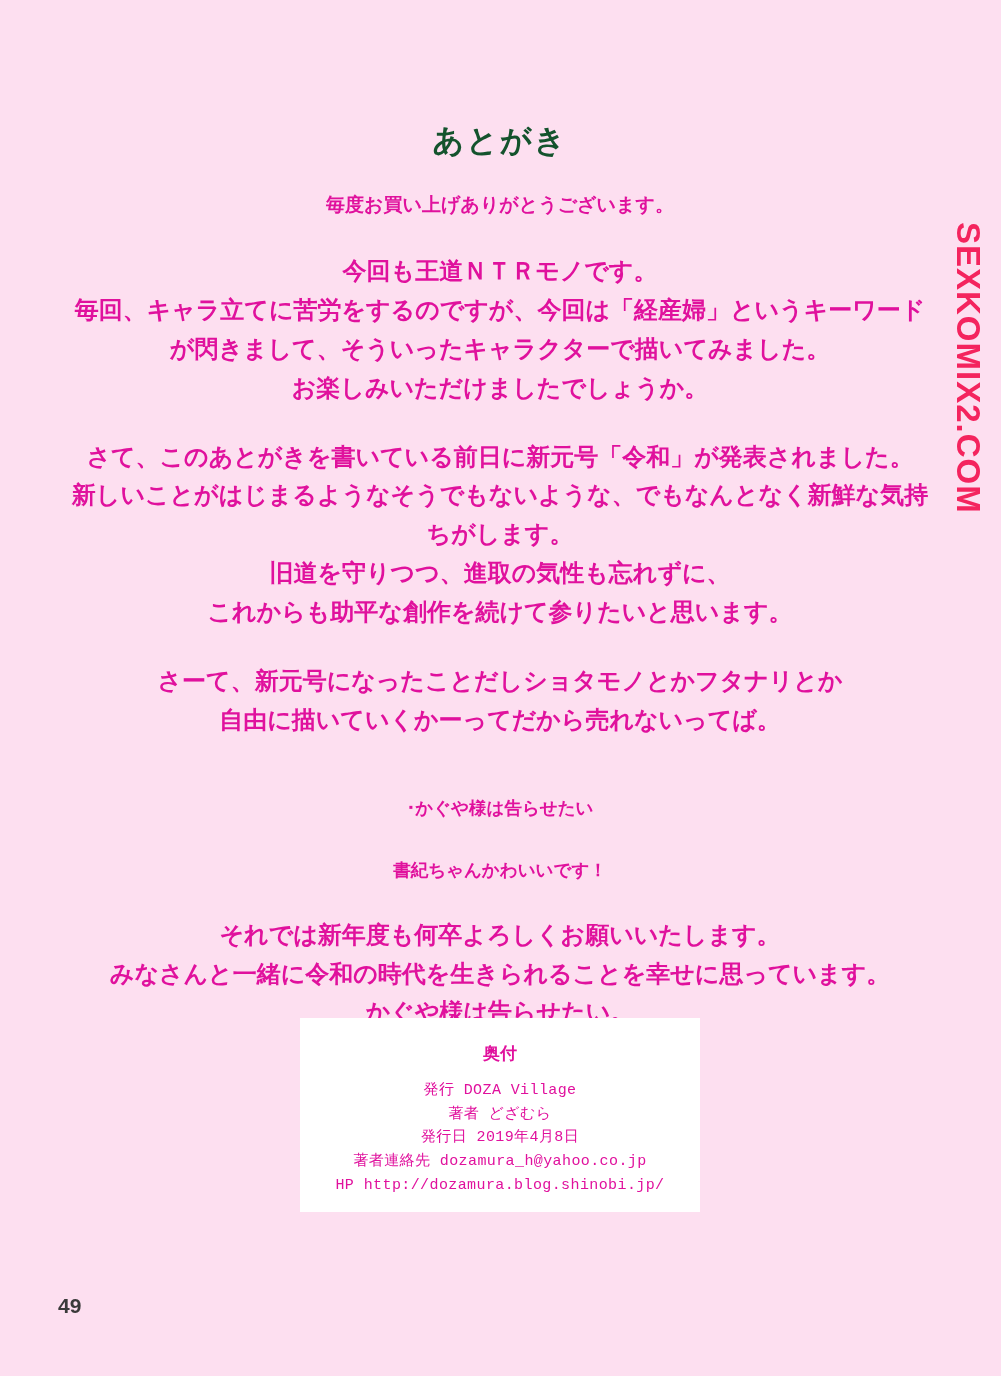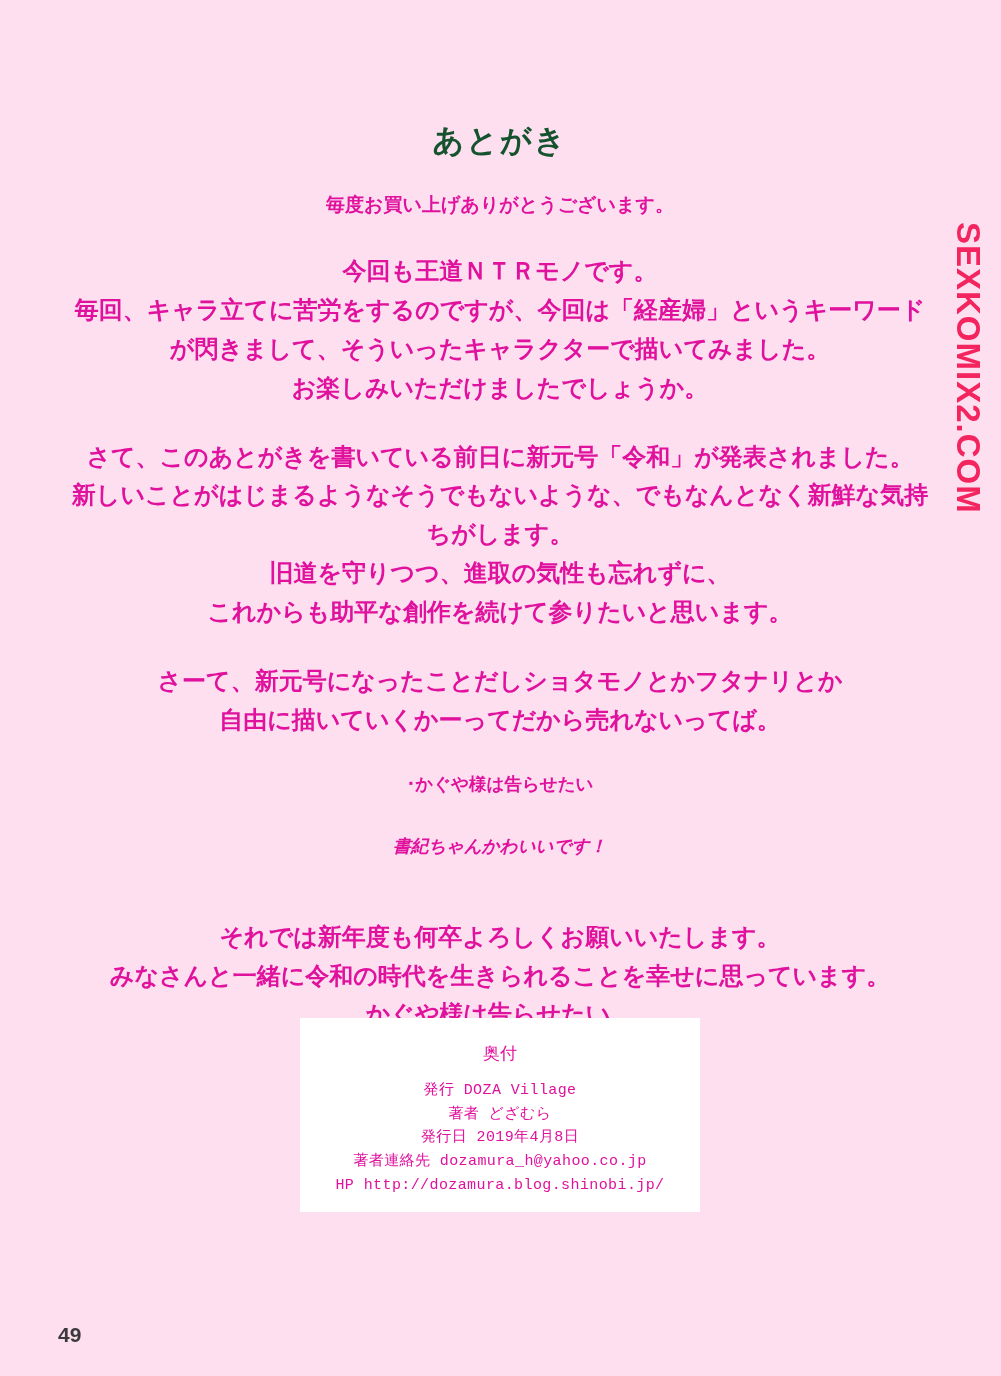--- a/index.html
+++ b/index.html
@@ -42,21 +42,21 @@
     color: #e0119d;
   }
   .aw-block {
     font-size: 24px;
     font-weight: bold;
     line-height: 1.62;
     margin-bottom: 30px;
     color: #e0119d;
   }
   .aw-gap-lg {
-    margin-bottom: 30px;
+    margin-bottom: 54px;
     text-align: center;
   }
   .aw-small {
     font-size: 17.5px;
     font-weight: bold;
     line-height: 1.6;
     color: #e0119d;
   }
   .aw-sign {
     font-size: 18px;
@@ -87,41 +87,40 @@
     width: 400px;
     height: 194px;
     background: #ffffff;
     color: #e0119d;
     text-align: center;
     box-sizing: border-box;
     padding-top: 24px;
   }
   .colophon-title {
     font-size: 17px;
-    font-weight: normal;
+    font-weight: bold;
     margin-bottom: 14px;
     font-family: "Liberation Sans", sans-serif;
   }
   .colophon-line {
     font-size: 15px;
     line-height: 1.58;
     font-family: "Liberation Mono", monospace;
     letter-spacing: 0.4px;
   }
 
   
   .page-number {
     position: absolute;
     left: 58px;
     top: 1294px;
     font-size: 21px;
     font-weight: bold;
     color: #3a3a3a;
     font-family: "Liberation Sans", sans-serif;
-    margin-top: 29px;
   }
 </style>
 </head>
 <body>
 
 <div class="page">
 
   <div class="afterword">
 
     <div class="aw-title">あとがき</div>
@@ -144,21 +143,21 @@
 
     <div class="aw-block aw-gap-lg">
       <div>さーて、新元号になったことだしショタモノとかフタナリとか</div>
       <div>自由に描いていくかーってだから売れないってば。</div>
     </div>
 
     <div class="aw-small">
       <div>･かぐや様は告らせたい</div>
     </div>
 
-    <div class="aw-small" style="margin-top:34px;margin-bottom:58px;font-style:italic;">書紀ちゃんかわいいです！</div>
+    <div class="aw-small" style="margin-top:34px;margin-bottom:32px;">書紀ちゃんかわいいです！</div>
 
     <div class="aw-block" style="margin-bottom:66px;">
       <div>それでは新年度も何卒よろしくお願いいたします。</div>
       <div>みなさんと一緒に令和の時代を生きられることを幸せに思っています。</div>
       <div>かぐや様は告らせたい。</div>
       <div>皆様お元気で。</div>
     </div>
 
     <div class="aw-sign">
       <div>2019年4月吉日</div>

